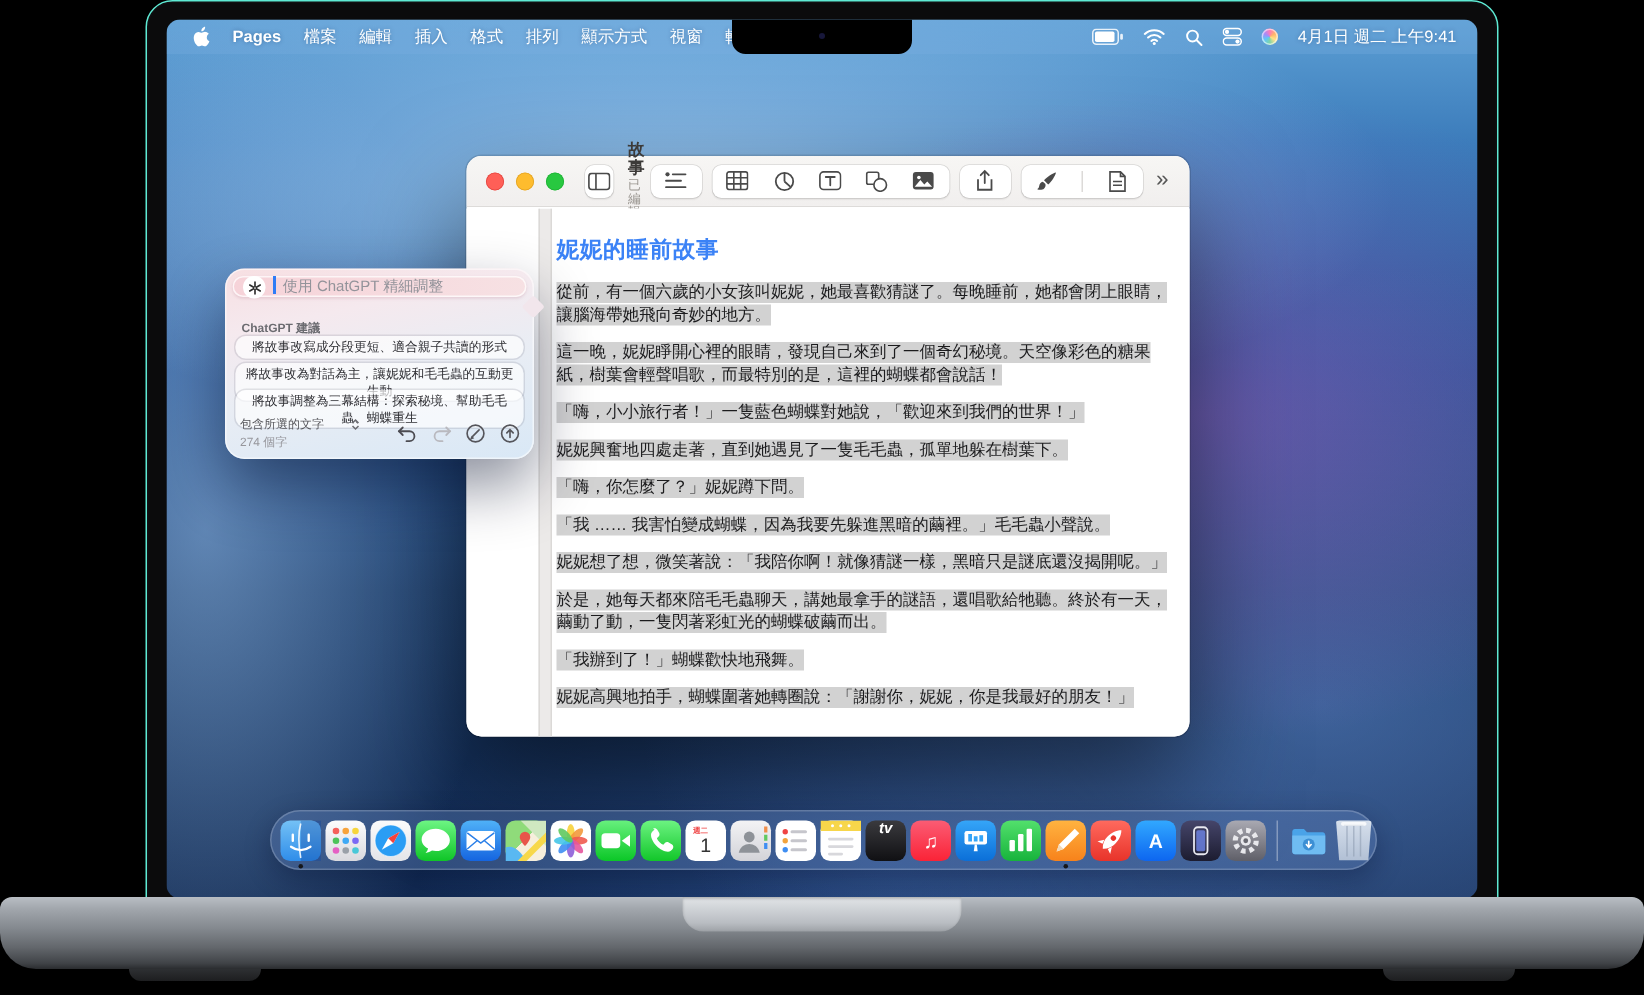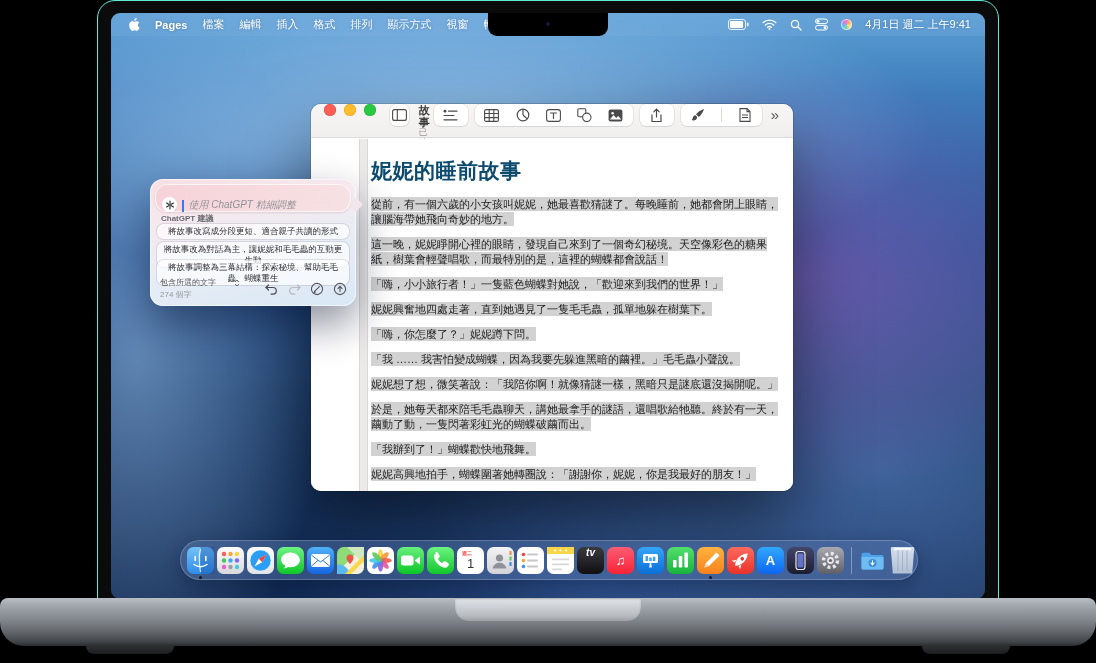--- a/index.html
+++ b/index.html
@@ -36,54 +36,54 @@
   .mb-app{font-weight:700;}
   .mi{white-space:nowrap;cursor:default;}
   .sicon{display:inline-flex;align-items:center;}
   .ai-dot{width:11px;height:11px;border-radius:50%;background:conic-gradient(#ff7ab8,#ffb56b,#ffe28a,#7fd4a8,#60c7f7,#a78bfa,#ff7ab8);box-shadow:0 0 0 1px rgba(255,255,255,.55) inset;}
   .mb-time{white-space:nowrap;font-size:11px;}
 
   
   .pwin{position:absolute;left:200px;top:91px;width:482px;height:387px;background:#fff;border-radius:10px;
         box-shadow:0 30px 70px rgba(0,0,0,.5),0 0 0 1px rgba(0,0,0,.12);z-index:20;}
   .tbar{position:absolute;left:0;top:0;width:100%;height:34px;background:linear-gradient(#f7f6f4,#f1efee);
-        border-bottom:1px solid #dddbd9;border-radius:10px 10px 0 0;display:flex;align-items:flex-start;}
+        border-bottom:1px solid #dddbd9;border-radius:10px 10px 0 0;display:flex;align-items:center;}
   .tls{display:flex;gap:8px;margin-left:13px;}
   .tl{width:12px;height:12px;border-radius:50%;}
   .tl.r{background:#ff5f57;box-shadow:0 0 0 .5px #e0443e inset;}
   .tl.y{background:#febc2e;box-shadow:0 0 0 .5px #e0a123 inset;}
   .tl.g{background:#28c840;box-shadow:0 0 0 .5px #1eaf34 inset;}
   .pillbtn{background:#fff;border-radius:6px;box-shadow:0 0 0 .5px rgba(0,0,0,.12),0 1px 1px rgba(0,0,0,.06);
            display:flex;align-items:center;justify-content:center;height:22px;}
   .tgl{width:32px;margin-left:14px;}
   .wtitle{margin-left:10px;line-height:1.1;}
   .wtitle .t{font-size:11px;font-weight:700;color:#3c3a38;}
   .wtitle .s{font-size:8.5px;color:#9a9691;}
   .ticons{display:flex;align-items:center;gap:7px;margin-left:auto;margin-right:12px;}
   .tgroup{display:flex;align-items:center;gap:15px;padding:0 9px;}
   .tico{display:flex;align-items:center;justify-content:center;width:16px;height:16px;}
   .tdiv{width:1px;height:14px;background:#dcdad8;}
   .more{font-size:15px;color:#555;padding:0 2px 2px 2px;}
 
   .doc-area{position:absolute;left:0;top:35px;width:100%;height:352px;background:#fff;border-radius:0 0 10px 10px;overflow:hidden;}
   .thumb-strip{position:absolute;left:48px;top:0;width:9px;height:100%;background:#eceae9;border-left:1px solid #dbd9d7;border-right:1px solid #dbd9d7;}
   .doc-text{position:absolute;left:60px;top:18px;width:410px;color:#1c1c1e;}
-  .doc-text h1{font-size:21px;font-weight:700;color:#0c4a6e;margin:0 0 12px 0;letter-spacing:.5px;font-family:Liberation Serif, serif;}
+  .doc-text h1{font-size:15px;font-weight:700;color:#3b82f6;margin:0 0 12px 0;letter-spacing:.5px;font-family:Liberation Serif, serif;}
   .doc-text p{font-size:11px;line-height:15px;margin:0 0 10px 0;}
   .sel{background:#d2d2d2;padding:1px 0;-webkit-box-decoration-break:clone;box-decoration-break:clone;}
 
   
   .wt{position:absolute;left:39px;top:166px;width:206px;height:127px;border-radius:13px;z-index:30;
       background:linear-gradient(168deg,#f7dfe2 0%,#f5e9ee 26%,#e9edf4 55%,#d9e8f6 100%);
       box-shadow:0 18px 40px rgba(0,10,40,.45),0 0 0 1px rgba(255,255,255,.55) inset;}
   .wt-arrow{position:absolute;right:-5px;top:20px;width:11px;height:11px;background:#f2e6ec;transform:rotate(45deg);border-radius:2px;}
-  .wt-input{position:absolute;left:5px;top:5px;right:5px;height:28px;border-radius:12px;
+  .wt-input{position:absolute;left:5px;top:5px;right:5px;height:14px;border-radius:12px;
       background:linear-gradient(90deg,rgba(246,210,216,.95),rgba(247,224,226,.9));
       box-shadow:0 0 0 1px rgba(255,255,255,.75) inset,0 1px 2px rgba(180,120,140,.25);
-      display:flex;align-items:flex-end;gap:5px;padding:0 7px;font-style:italic;}
+      display:flex;align-items:flex-start;gap:5px;padding:0 7px;}
   .gpt-logo{width:15px;height:15px;border-radius:50%;background:#fff;display:flex;align-items:center;justify-content:center;flex:0 0 auto;}
   .caret{width:1.5px;height:12px;background:#2f7cf6;}
   .ph{font-size:10px;color:#93939a;white-space:nowrap;}
   .wt-label{position:absolute;left:11px;top:34px;font-size:8px;font-weight:700;color:#6b6b70;}
   .wt-pill{position:absolute;left:7px;right:7px;background:rgba(255,255,255,.66);border-radius:7px;
       box-shadow:0 0 0 1px rgba(110,110,125,.18);padding:2px 6px;font-size:8.5px;line-height:10.5px;color:#2e2e33;text-align:center;}
   .wt-pill.p1{top:45px;} .wt-pill.p2{top:63px;} .wt-pill.p3{top:81px;}
   .wt-foot{position:absolute;left:10px;right:9px;bottom:6px;display:flex;align-items:flex-end;justify-content:space-between;}
   .wt-scope{font-size:8px;color:#55555a;display:flex;align-items:center;gap:18px;}
   .wt-count{font-size:8px;color:#96969c;margin-top:1px;}

